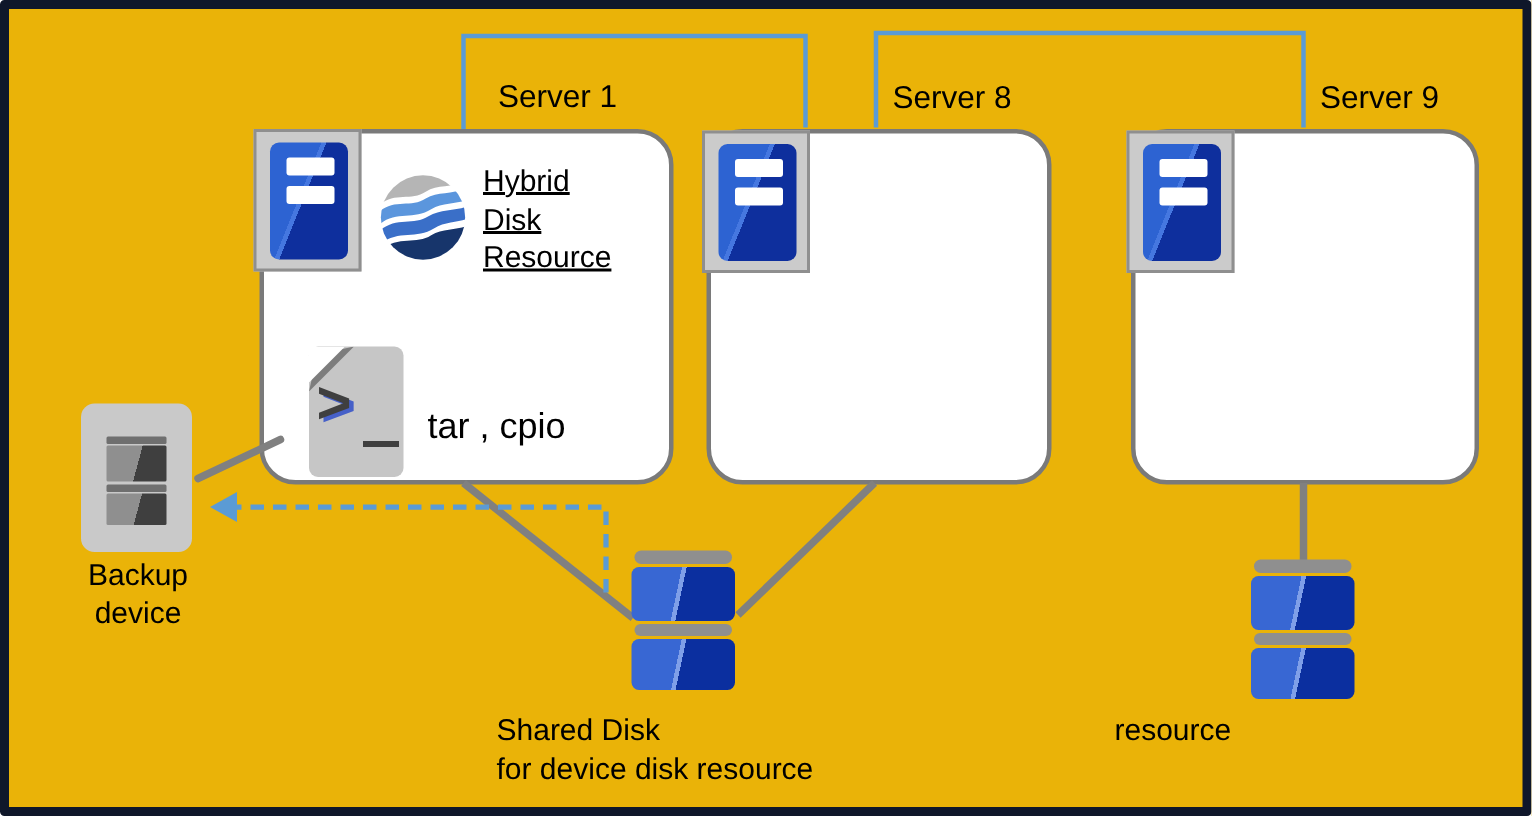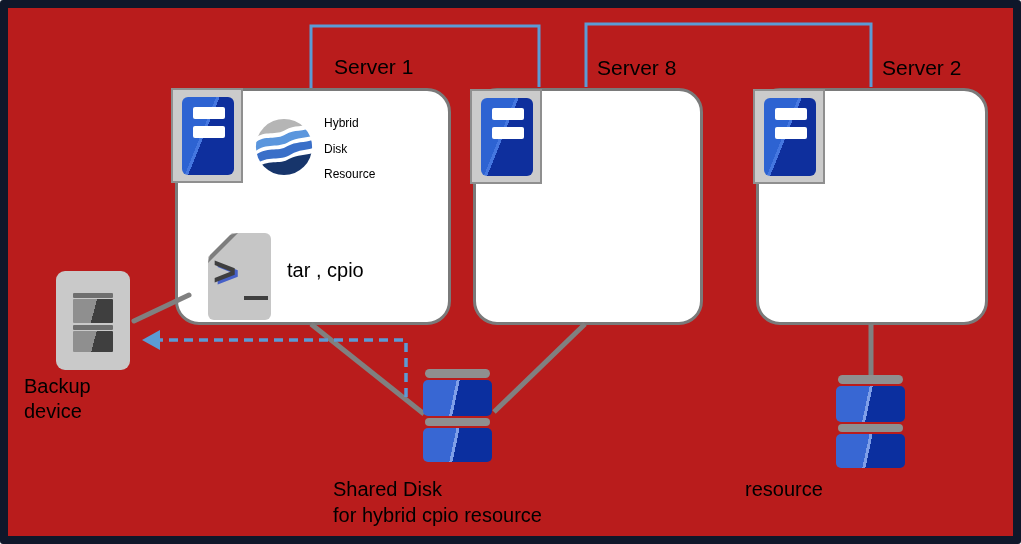--- a/index.html
+++ b/index.html
@@ -1,18 +1,18 @@
 <!DOCTYPE html>
 <html><head>
 <meta charset="utf-8">
 <style>
   html,body { margin:0; padding:0; background:#ffffff; }
   .canvas {
     position:relative; width:1021px; height:544px; box-sizing:border-box;
-    background:#b91c1c; border:8px solid #0f172a; border-radius:3px;
+    background:#eab308; border:6px solid #0f172a; border-radius:3px;
     font-family:"Liberation Sans", sans-serif; color:#000; overflow:hidden;
   }
   
   .server-box {
     position:absolute; box-sizing:border-box; background:#ffffff;
     border:3px solid #7a7a7a; border-radius:24px;
   }
   .box-s1 { left:167px; top:80px;  width:276px; height:237px; }
   .box-s2 { left:465px; top:80px;  width:230px; height:237px; }
   .box-s3 { left:748px; top:80px;  width:232px; height:237px; }
@@ -33,43 +33,43 @@
   .tower {
     position:absolute; left:9px; top:7px; width:52px; height:78px; border-radius:6px;
     background:linear-gradient(112deg,#2d63d2 41%,#4577e0 41%,#4577e0 45%,#0e2f9d 45%);
   }
   .tower .bar { position:absolute; left:11px; width:32px; height:12px; background:#ffffff; border-radius:2px; }
   .tower .bar.b1 { top:10px; }
   .tower .bar.b2 { top:29px; }
 
   
   .sphere { position:absolute; left:247px; top:110px; width:58px; height:58px; z-index:4; }
-  .hybrid-text { position:absolute; left:316px; top:103px; font-size:12px; line-height:25.5px; z-index:4; }
+  .hybrid-text { position:absolute; left:316px; top:103px; font-size:20px; line-height:25.5px; z-index:4;text-decoration:underline; }
 
   
   .script { position:absolute; left:200px; top:225px; width:63px; height:87px; z-index:4;
             background:#c6c6c6; border-radius:6px; }
   .fold-cover { position:absolute; left:0; top:0; width:24px; height:24px;
                 background:#ffffff; clip-path:polygon(0 0,100% 0,0 100%); }
   .fold-flap  { position:absolute; left:0; top:0; width:30px; height:30px;
                 background:#7d7d7d; clip-path:polygon(100% 0,0 100%,18% 18%); }
   .prompt { position:absolute; left:5px; top:18px; font-size:40px; font-weight:bold;
             color:#3f3f3f; text-shadow:3px 2px 0 #4660c8; line-height:40px; }
   .underscore { position:absolute; left:36px; top:63px; width:24px; height:4px; background:#3f3f3f; }
-  .tar-text { position:absolute; left:279px; top:251px; font-size:20px; white-space:nowrap; z-index:4; }
+  .tar-text { position:absolute; left:279px; top:265px; font-size:24px; white-space:nowrap; z-index:4; }
 
   
   .backup { position:absolute; left:48px; top:263px; width:74px; height:99px;
             background:#c9c9c9; border-radius:9px; z-index:4; }
   .bk { position:absolute; left:17px; width:40px; }
   .bk-strip { height:5px; background:#6f6f6f; border-radius:1px; }
   .bk-body  { background:linear-gradient(105deg,#8f8f8f 52%,#3f3f3f 52%); border-radius:1px; }
   .bk1 { top:22px; } .bk2 { top:28px; height:24px; } .bk3 { top:54px; } .bk4 { top:60px; height:21px; }
   .backup-label { position:absolute; left:16px; top:366px; width:140px;
-                  text-align:left; font-size:20px; line-height:25px; z-index:4; }
+                  text-align:center; font-size:20px; line-height:25px; z-index:4; }
 
   
   .disk { position:absolute; width:69px; height:93px; z-index:4; }
   .disk-shared { left:415px; top:361px; }
   .disk-right  { left:828px; top:367px; }
   .disk .cap  { position:absolute; left:2px; top:0;   width:65px; height:9px; background:#8f8f8f; border-radius:5px; }
   .disk .bar  { position:absolute; left:2px; top:49px; width:65px; height:8px; background:#8f8f8f; border-radius:4px; }
   .disk .body { position:absolute; left:0; width:69px; border-radius:5px;
     background:linear-gradient(102deg,#3867d3 44%,#7f9fe8 44%,#7f9fe8 48%,#0b2f9f 48%); }
   .disk .body1 { top:11px; height:36px; }
@@ -98,21 +98,21 @@
     <path d="M126,313 L181,287" fill="none" stroke="#808080" stroke-width="5" stroke-linecap="round"></path>
     <path d="M303,316 L416,406" fill="none" stroke="#808080" stroke-width="5"></path>
     <path d="M577,316 L486,404" fill="none" stroke="#808080" stroke-width="5"></path>
     <path d="M863,316 L863,368" fill="none" stroke="#808080" stroke-width="5"></path>
     <path d="M398,389 L398,332 L151,332" fill="none" stroke="#5B9BD5" stroke-width="3.5" stroke-dasharray="9 6"></path>
     <polygon points="134,332 152,322 152,342" fill="#5B9BD5"></polygon>
   </svg>
 
   <div class="server-label lbl-s1">Server 1</div>
   <div class="server-label lbl-s2">Server 8</div>
-  <div class="server-label lbl-s3">Server 2</div>
+  <div class="server-label lbl-s3">Server 9</div>
 
   <div class="server-icon icon-s1">
     <div class="tower">
       <span class="bar b1"></span>
       <span class="bar b2"></span>
     </div>
   </div>
   <div class="server-icon icon-s2">
     <div class="tower">
       <span class="bar b1"></span>
@@ -166,21 +166,21 @@
   </div>
 
   <div class="disk disk-shared">
     <div class="cap"></div>
     <div class="body body1"></div>
     <div class="bar"></div>
     <div class="body body2"></div>
   </div>
   <div class="disk-label lbl-shared">
     <div>Shared Disk</div>
-    <div>for hybrid cpio resource</div>
+    <div>for device disk resource</div>
   </div>
 
   <div class="disk disk-right">
     <div class="cap"></div>
     <div class="body body1"></div>
     <div class="bar"></div>
     <div class="body body2"></div>
   </div>
   <div class="disk-label lbl-right">
     <div>resource</div>

